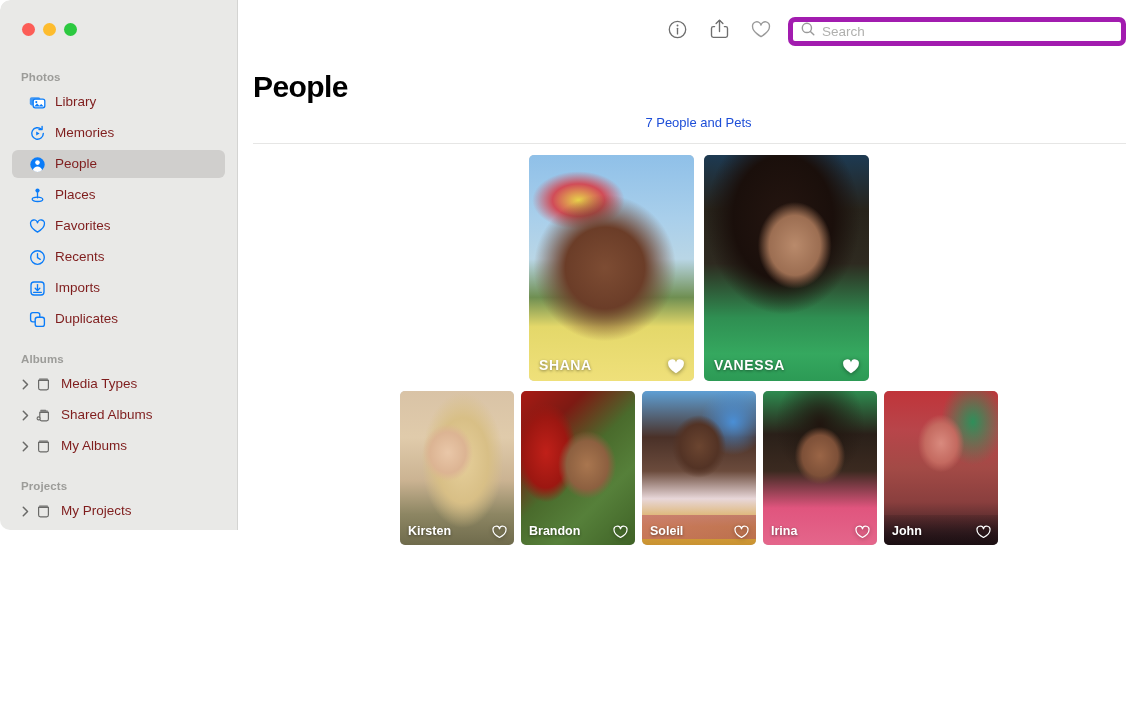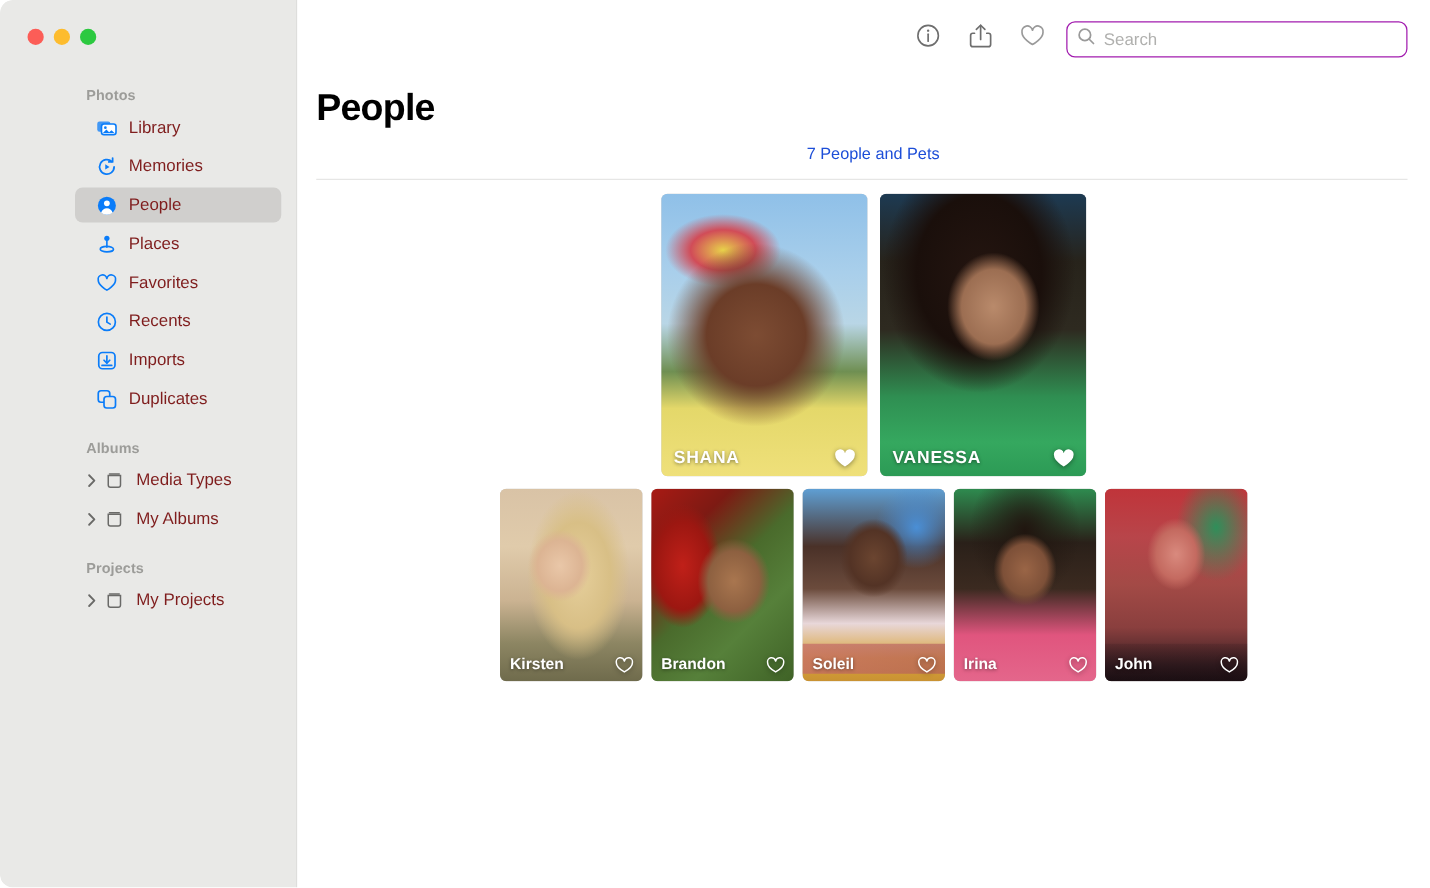--- a/index.html
+++ b/index.html
@@ -14,27 +14,26 @@
     position: absolute; left: 0; top: 0;
     width: 1144px; height: 710px;
     display: flex;
     background: #ffffff;
     border-radius: 10px;
     overflow: hidden;
   }
 
   
   .sidebar {
-    width: 238px; height: 710px;
+    width: 238px; height: 530px;
     background: #e9e9e7;
     border-right: 1px solid #d4d4d2;
     border-radius: 10px 0 0 10px;
     flex: 0 0 238px;
     position: relative;
-    padding-left: 48px;
   }
   .traffic {
     position: absolute; left: 22px; top: 23px;
     display: flex; gap: 8px;
   }
   .light { width: 13px; height: 13px; border-radius: 50%; }
   .light.red    { background: #fc5d57; }
   .light.yellow { background: #fdbc2e; }
   .light.green  { background: #2cc940; }
 
@@ -78,22 +77,22 @@
     height: 62px;
     display: flex; align-items: center; justify-content: flex-end;
     padding-right: 18px; gap: 0px;
   }
   .tb-btn {
     width: 42px; height: 34px;
     display: flex; align-items: center; justify-content: center;
     cursor: default;
   }
   .search-box {
-    width: 273px; height: 29px;
-    border: 1px solid #a21caf;
+    width: 338px; height: 29px;
+    border: 5px solid #a21caf;
     border-radius: 7px;
     background: #ffffff;
     display: flex; align-items: center;
     padding: 0 8px; margin-left: 6px;
   }
   .search-box svg { flex: 0 0 auto; }
   .search-input {
     border: none; outline: none; background: transparent;
     font-family: "Liberation Sans", sans-serif;
     font-size: 13.5px; color: #2b2b2b;
@@ -318,20 +317,36 @@
         </span>
         <span class="nav-icon">
           <svg width="17" height="17" viewBox="0 0 17 17" fill="none">
             <path d="M3.6 4.4h9.8v7.6a1.8 1.8 0 0 1-1.8 1.8H5.4a1.8 1.8 0 0 1-1.8-1.8z" stroke="#6a6a68" stroke-width="1.2" fill="none"></path>
             <path d="M4.6 3.2h7.8" stroke="#6a6a68" stroke-width="1.2" stroke-linecap="round"></path>
           </svg>
         </span>
         <span class="nav-label">Media Types</span>
       </div>
 
+      <div class="nav-item group">
+        <span class="disclosure">
+          <svg width="7" height="11" viewBox="0 0 7 11" fill="none">
+            <path d="M1.3 1.2l4.2 4.3-4.2 4.3" stroke="#6a6a68" stroke-width="1.5" stroke-linecap="round" stroke-linejoin="round"></path>
+          </svg>
+        </span>
+        <span class="nav-icon">
+          <svg width="17" height="17" viewBox="0 0 17 17" fill="none">
+            <path d="M4.8 5.4h8.6v6.6a1.8 1.8 0 0 1-1.8 1.8H6.6a1.8 1.8 0 0 1-1.8-1.8z" stroke="#6a6a68" stroke-width="1.2" fill="none"></path>
+            <path d="M5.8 4.2h6.6" stroke="#6a6a68" stroke-width="1.2" stroke-linecap="round"></path>
+            <path d="M5.8 3.2h4.8" stroke="#6a6a68" stroke-width="1.1" stroke-linecap="round"></path>
+            <circle cx="3.6" cy="11.4" r="1.5" stroke="#6a6a68" stroke-width="1.1" fill="#e9e9e7"></circle>
+          </svg>
+        </span>
+        <span class="nav-label">Shared Albums</span>
+      </div>
 
       <div class="nav-item group">
         <span class="disclosure">
           <svg width="7" height="11" viewBox="0 0 7 11" fill="none">
             <path d="M1.3 1.2l4.2 4.3-4.2 4.3" stroke="#6a6a68" stroke-width="1.5" stroke-linecap="round" stroke-linejoin="round"></path>
           </svg>
         </span>
         <span class="nav-icon">
           <svg width="17" height="17" viewBox="0 0 17 17" fill="none">
             <path d="M3.6 4.4h9.8v7.6a1.8 1.8 0 0 1-1.8 1.8H5.4a1.8 1.8 0 0 1-1.8-1.8z" stroke="#6a6a68" stroke-width="1.2" fill="none"></path>

